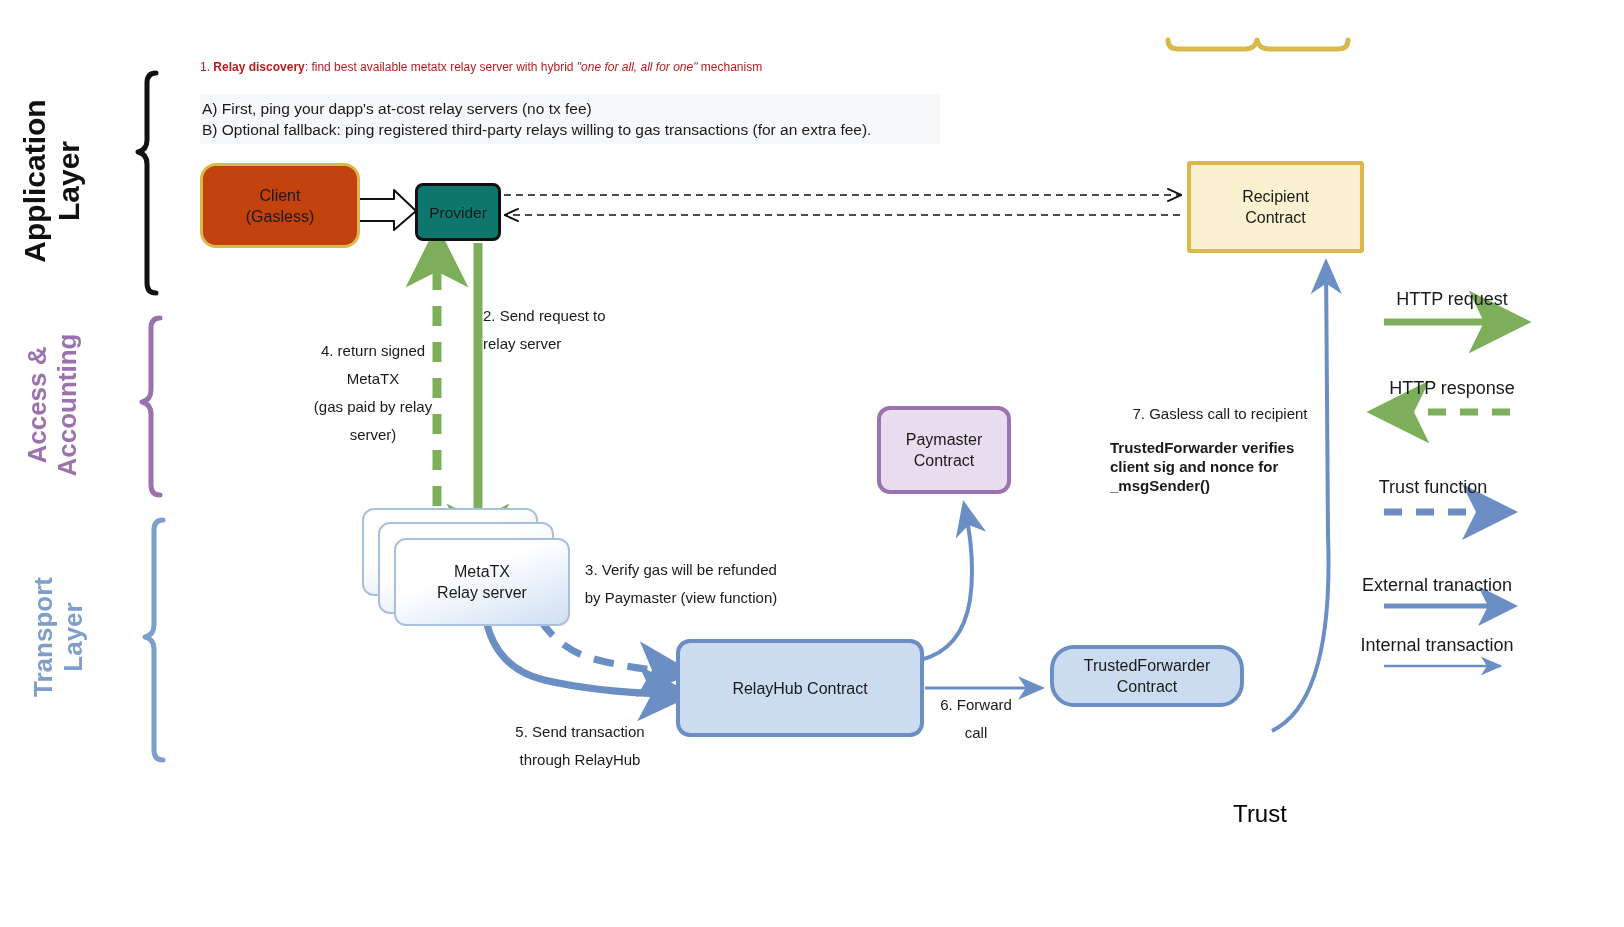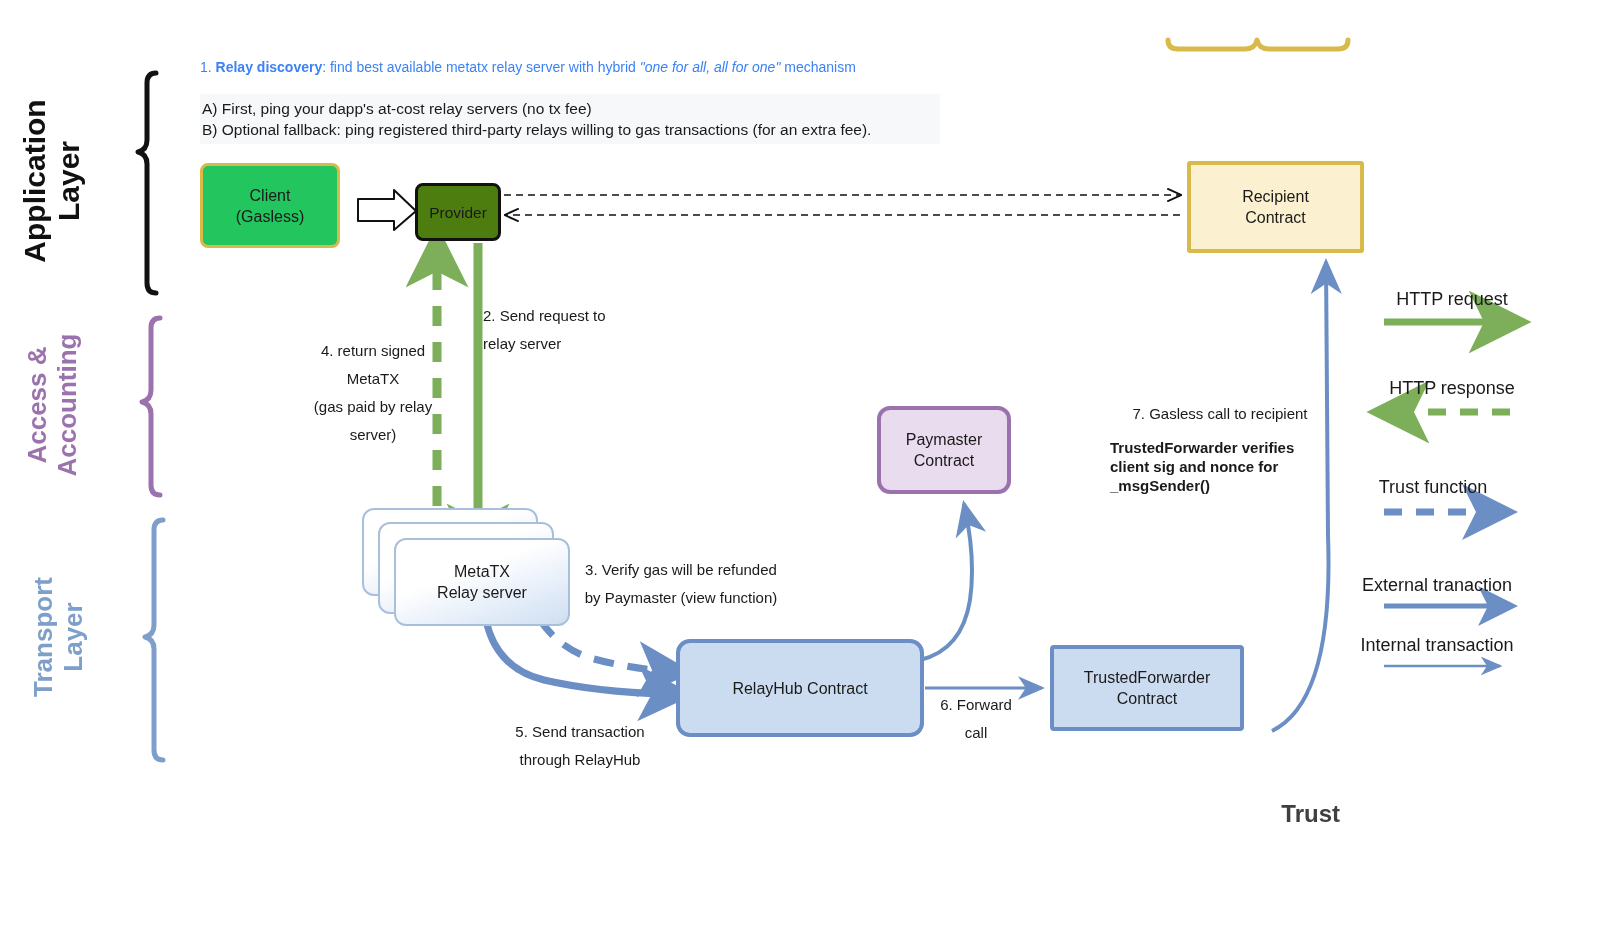--- a/index.html
+++ b/index.html
@@ -3,48 +3,48 @@
 <meta charset="utf-8">
 <style>
   html,body{margin:0;padding:0;background:#ffffff;}
   body{width:1624px;height:927px;position:relative;overflow:hidden;
        font-family:"Liberation Sans","DejaVu Sans",sans-serif;color:#111;}
   #canvas{position:absolute;left:0;top:0;width:1624px;height:927px;}
   .abs{position:absolute;}
   svg.layer{position:absolute;left:0;top:0;width:1624px;height:927px;overflow:visible;pointer-events:none;}
 
   
-  .note1{left:200px;top:57px;width:760px;font-size:14px;line-height:20px;color:#3b82f6;}
+  .note1{left:200px;top:57px;width:760px;font-size:12px;line-height:20px;color:#b91c1c;}
   .note1 b{font-weight:bold;}
   .note1 i{font-style:italic;}
   .noteband{left:200px;top:94px;width:740px;height:50px;background:#f6f8fa;}
   .noteband-txt{left:202px;top:98px;width:740px;font-size:15.5px;line-height:21px;color:#1a1a1a;}
 
   
   .vlabel{transform-origin:left top;font-weight:bold;white-space:nowrap;text-align:center;}
   .vlabel span{display:block;}
   #app-label{left:18px;top:296px;transform:rotate(-90deg);font-size:30px;line-height:34px;color:#111;width:230px;}
   #acc-label{left:22px;top:500px;transform:rotate(-90deg);font-size:26px;line-height:30px;color:#9b72ad;width:190px;}
   #trans-label{left:28px;top:762px;transform:rotate(-90deg);font-size:26px;line-height:30px;color:#7d9fc9;width:250px;}
 
   
   .node{box-sizing:border-box;display:flex;align-items:center;justify-content:center;
         text-align:center;font-size:16px;line-height:21px;color:#1a1a1a;}
-  #client-box{left:200px;top:163px;width:140px;height:85px;border:3px solid #d9b949;
-              border-radius:8px;background:#22c55e;}
+  #client-box{left:200px;top:163px;width:160px;height:85px;border:3px solid #d9b949;
+              border-radius:16px;background:#c2410c;}
   #provider-box{left:415px;top:183px;width:86px;height:58px;border:3px solid #111;
-              border-radius:8px;background:#4d7c0f;font-size:15.5px;}
+              border-radius:8px;background:#0f766e;font-size:15.5px;}
   #recipient-box{left:1187px;top:161px;width:177px;height:92px;border:4px solid #d9b949;
               border-radius:3px;background:#fbf0cf;}
   #paymaster-box{left:877px;top:406px;width:134px;height:88px;border:4px solid #9b72ad;
               border-radius:13px;background:#e9dcef;}
   #relayhub-box{left:676px;top:639px;width:248px;height:98px;border:4px solid #6b8ec4;
               border-radius:14px;background:#ccdcf0;}
-  #forwarder-box{left:1050px;top:645px;width:194px;height:86px;border:4px solid #6b8ec4;
-              border-radius:4px;background:#ccdcf0;}
+  #forwarder-box{left:1050px;top:645px;width:194px;height:62px;border:4px solid #6b8ec4;
+              border-radius:24px;background:#ccdcf0;}
 
   
   .stack-card{border:2px solid #a9c0dd;border-radius:12px;
               background:linear-gradient(160deg,#ffffff 0%,#ffffff 38%,#e4edf9 72%,#cfdff1 100%);
               box-sizing:border-box;}
   #stack3{left:362px;top:508px;width:176px;height:88px;}
   #stack2{left:378px;top:522px;width:176px;height:92px;}
   #stack1{left:394px;top:538px;width:176px;height:88px;}
   #relay-label{left:394px;top:538px;width:176px;height:88px;font-size:16px;}
 
@@ -60,22 +60,22 @@
   #step7b{left:1110px;top:438px;width:216px;text-align:left;font-weight:bold;line-height:19px;}
 
   
   .legend-txt{font-size:18px;color:#1a1a1a;text-align:center;}
   #lg1{left:1352px;top:289px;width:200px;}
   #lg2{left:1352px;top:378px;width:200px;}
   #lg3{left:1342px;top:477px;width:182px;}
   #lg4{left:1342px;top:575px;width:190px;}
   #lg5{left:1342px;top:635px;width:190px;}
 
-  #trust-label{left:1180px;top:800px;width:160px;text-align:right;font-size:24px;
-               font-weight:bold;color:#404040;}
+  #trust-label{left:1180px;top:800px;width:160px;text-align:center;font-size:24px;
+               font-weight:normal;color:#000000;}
 </style>
 </head>
 <body>
 
 <div id="canvas">
 
   <svg class="layer" viewBox="0 0 1624 927">
     <defs>
       <marker id="ah-green" markerWidth="9" markerHeight="9" refX="4.2" refY="4.5" orient="auto">
         <path d="M0,0 L9,4.5 L0,9 L2.2,4.5 Z" fill="#7daf5a"></path>

